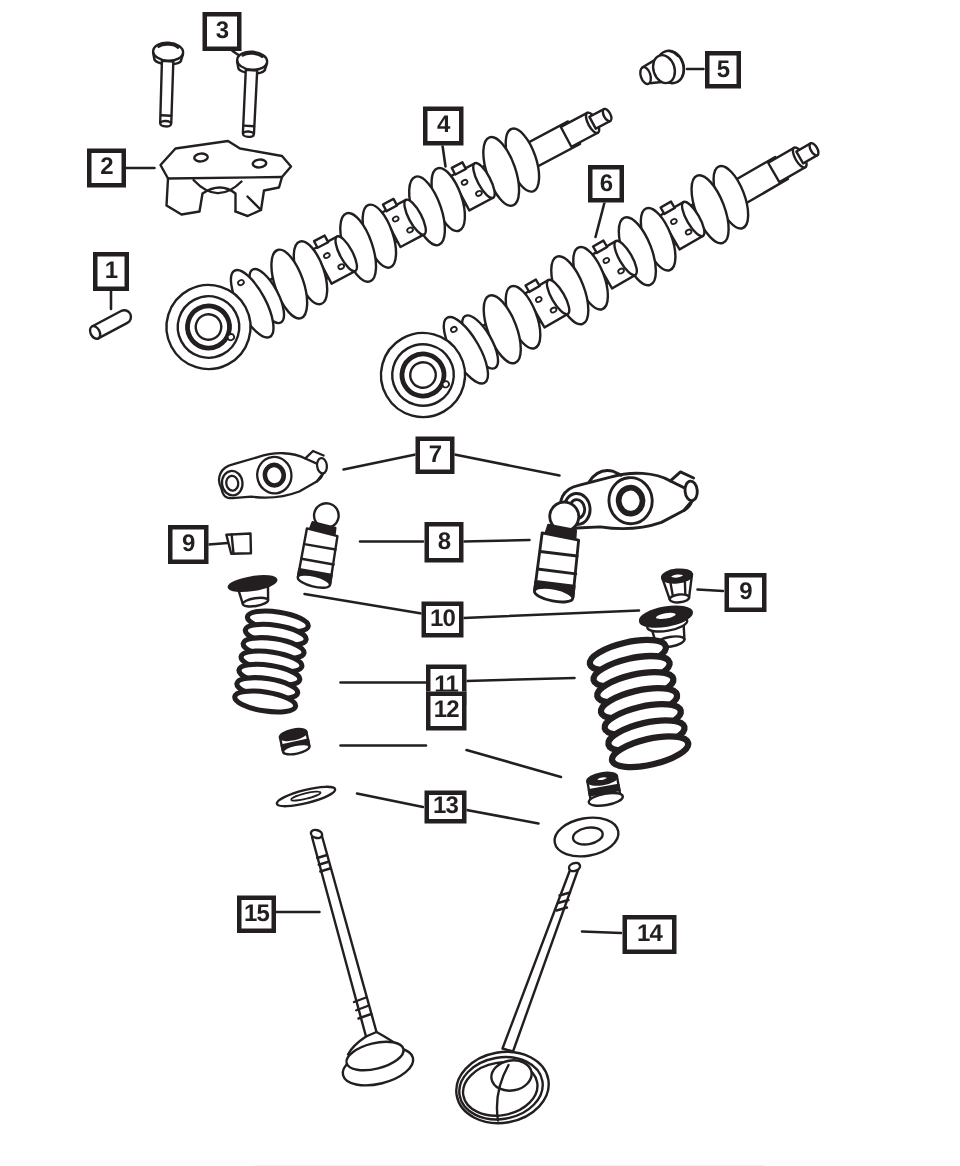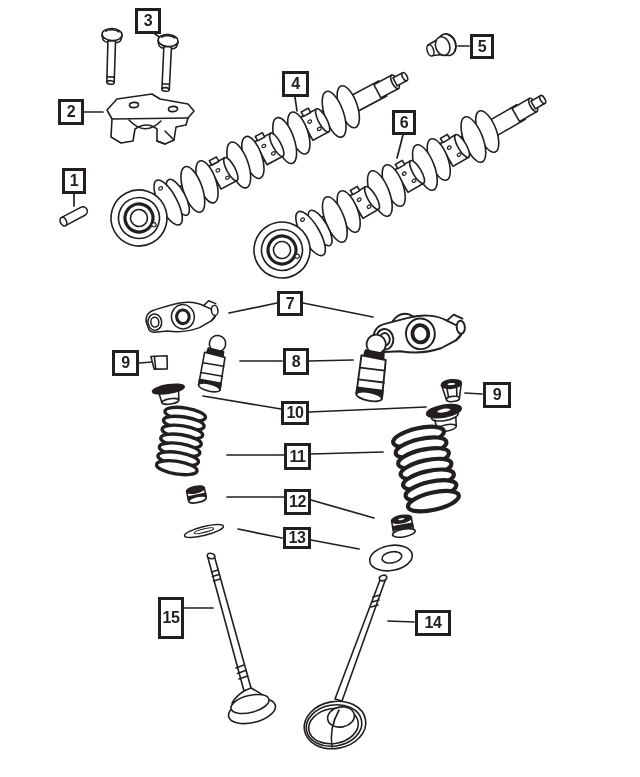--- a/index.html
+++ b/index.html
@@ -323,17 +323,17 @@
   <div class="callout" style="left:135px; top:8px;   width:26px; height:26px">3</div>
   <div class="callout" style="left:282px; top:71px;  width:27px; height:26px">4</div>
   <div class="callout" style="left:470px; top:34px;  width:24px; height:25px">5</div>
   <div class="callout" style="left:392px; top:110px; width:24px; height:25px">6</div>
   <div class="callout" style="left:277px; top:291px; width:26px; height:25px">7</div>
   <div class="callout" style="left:283px; top:348px; width:26px; height:27px">8</div>
   <div class="callout" style="left:112px; top:350px; width:27px; height:26px">9</div>
   <div class="callout" style="left:483px; top:382px; width:28px; height:26px">9</div>
   <div class="callout" style="left:281px; top:401px; width:28px; height:24px">10</div>
   <div class="callout" style="left:284px; top:443px; width:27px; height:27px">11</div>
-  <div class="callout" style="left:284px; top:489px; width:27px; height:26px">12</div>
+  <div class="callout" style="left:284px; top:461px; width:27px; height:26px">12</div>
   <div class="callout" style="left:283px; top:527px; width:28px; height:22px">13</div>
   <div class="callout" style="left:415px; top:610px; width:36px; height:26px">14</div>
-  <div class="callout" style="left:158px; top:597px; width:26px; height:42px">15</div>
+  <div class="callout" style="left:158px; top:597px; width:26px; height:25px">15</div>
 </div>
 
 </body></html>

